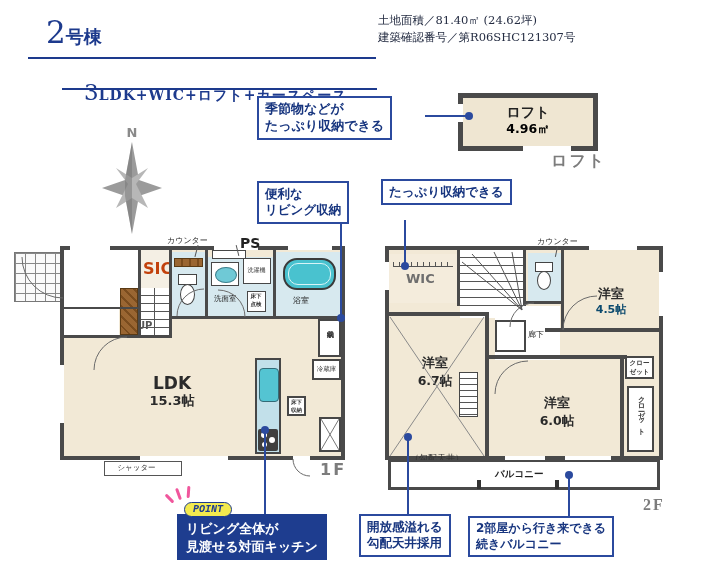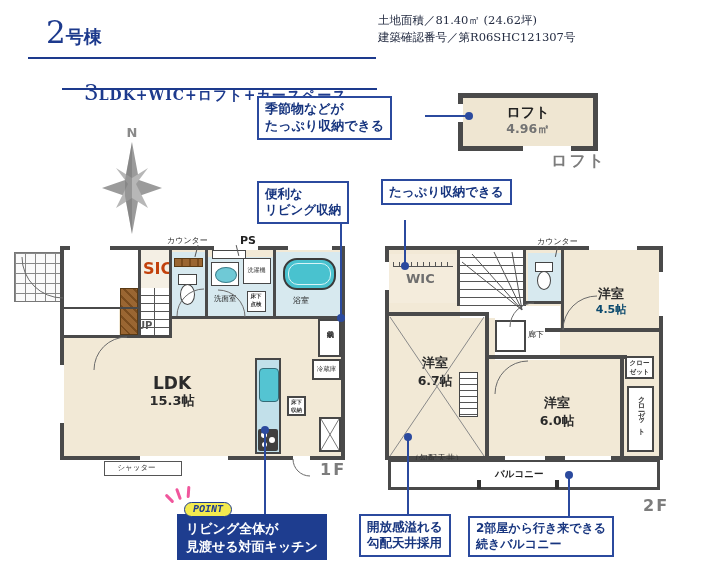--- a/index.html
+++ b/index.html
@@ -48,21 +48,21 @@
     <div>季節物などが</div>
     <div>たっぷり収納できる</div>
   </div>
   <div class="conn" style="left:425px;top:115px;width:44px;height:2px;"></div>
   <div class="dot" style="left:465px;top:112px;"></div>
 
   <div class="abs" style="left:458px;top:93px;width:130px;height:48px;border:5px solid #4a4a4a;background:#efe6d2;">
     <div class="win" style="left:-5px;top:6px;width:5px;height:18px;"></div>
     <div class="win" style="left:60px;bottom:-5px;width:48px;height:5px;"></div>
     <div class="lbl center" style="left:0;top:6px;width:130px;font-size:14px;font-weight:bold;color:#222;">ロフト</div>
-    <div class="lbl center" style="left:0;top:24px;width:130px;font-size:12.5px;font-weight:bold;color:#737373;">4.96㎡</div>
+    <div class="lbl center" style="left:0;top:24px;width:130px;font-size:12.5px;font-weight:bold;color:#000000;">4.96㎡</div>
   </div>
   <div class="graycap" style="left:551px;top:151px;font-size:16px;">ロフト</div>
 
   <div class="abs" style="left:100px;top:126px;width:64px;height:112px;">
     <div class="lbl center" style="left:0;top:0;width:64px;color:#8a8a8a;font-weight:bold;font-size:13px;">N</div>
     <svg class="abs" style="left:0;top:14px;" width="64" height="96" viewBox="0 0 64 96">
       <polygon points="32,2 39,40 62,48 39,56 32,94 25,56 2,48 25,40" fill="#9b9b9b"></polygon>
       <polygon points="48,28 36,44 48,68 32,58 16,68 28,44 16,28 32,38" fill="#b7b7b7"></polygon>
       <polygon points="32,2 32,94 25,56 25,40" fill="#6f6f6f" opacity="0.45"></polygon>
     </svg>
@@ -164,21 +164,21 @@
     <div class="win" style="left:6px;top:-4px;width:40px;height:4px;"></div>
     <div class="win" style="left:150px;top:-4px;width:44px;height:4px;"></div>
     <div class="win" style="left:224px;top:-4px;width:44px;height:4px;"></div>
     <div class="win" style="left:-4px;top:115px;width:4px;height:58px;"></div>
     <div class="win" style="left:76px;bottom:-4px;width:88px;height:4px;"></div>
     <div class="win" style="left:229px;bottom:-4px;width:17px;height:4px;"></div>
   </div>
 
   <div class="lbl" style="left:167px;top:236px;font-size:8px;color:#222;">カウンター</div>
   <div class="abs" style="left:196px;top:245px;width:1px;height:12px;background:#555;transform:rotate(15deg);"></div>
-  <div class="lbl" style="left:240px;top:235px;font-size:11px;color:#222;font-weight:bold;">PS</div>
+  <div class="lbl" style="left:240px;top:235px;font-size:14px;color:#222;font-weight:bold;">PS</div>
   <div class="abs" style="left:237px;top:245px;width:1px;height:11px;background:#555;transform:rotate(-14deg);"></div>
 
   <div class="abs" style="left:104px;top:461px;width:78px;height:15px;border:1.5px solid #555;background:#fff;box-sizing:border-box;">
     <div class="lbl center" style="left:0;top:2px;width:63px;font-size:7.5px;">シャッター</div>
   </div>
   <div class="graycap" style="left:320px;top:460px;font-size:16px;">1F</div>
 
   <div class="plan" style="left:385px;top:246px;width:270px;height:206px;">
 
     <div class="abs" style="left:0;top:4px;width:68px;height:49px;background:#f4ecdc;"></div>
@@ -234,21 +234,21 @@
   </div>
 
   <div class="lbl" style="left:537px;top:237px;font-size:8px;color:#222;">カウンター</div>
   <div class="abs" style="left:556px;top:246px;width:1px;height:11px;background:#555;transform:rotate(12deg);"></div>
 
   <div class="abs" style="left:388px;top:460px;width:272px;height:30px;background:#fff;border:3px solid #4a4a4a;border-top-width:2px;box-sizing:border-box;">
     <div class="lbl" style="left:104px;top:7px;font-size:9.5px;font-weight:bold;color:#222;">バルコニー</div>
     <div class="abs" style="left:86px;top:18px;width:4px;height:9px;background:#333;"></div>
     <div class="abs" style="left:164px;top:18px;width:4px;height:9px;background:#333;"></div>
   </div>
-  <div class="graycap" style="left:643px;top:496px;font-size:16px;">2F</div>
+  <div class="graycap" style="left:643px;top:496px;font-size:16px;font-family:Liberation Serif, serif;">2F</div>
 
   <svg class="abs" style="left:0;top:0;z-index:2;pointer-events:none;" width="709" height="572" viewBox="0 0 709 572">
     <g stroke="#6b6b6b" stroke-width="1" fill="none">
       <path d="M 63 298 A 41 41 0 0 1 22 257"></path>
       <path d="M 94 370 A 33 33 0 0 1 127 337"></path>
       <path d="M 177 316 A 27 27 0 0 1 204 289"></path>
       <path d="M 245 317 A 27 27 0 0 0 218 290"></path>
       <path d="M 293 459 A 17 17 0 0 0 310 476"></path>
       <path d="M 528 361 A 33 33 0 0 0 495 394"></path>
       <path d="M 563 330 A 34 34 0 0 1 597 296"></path>

